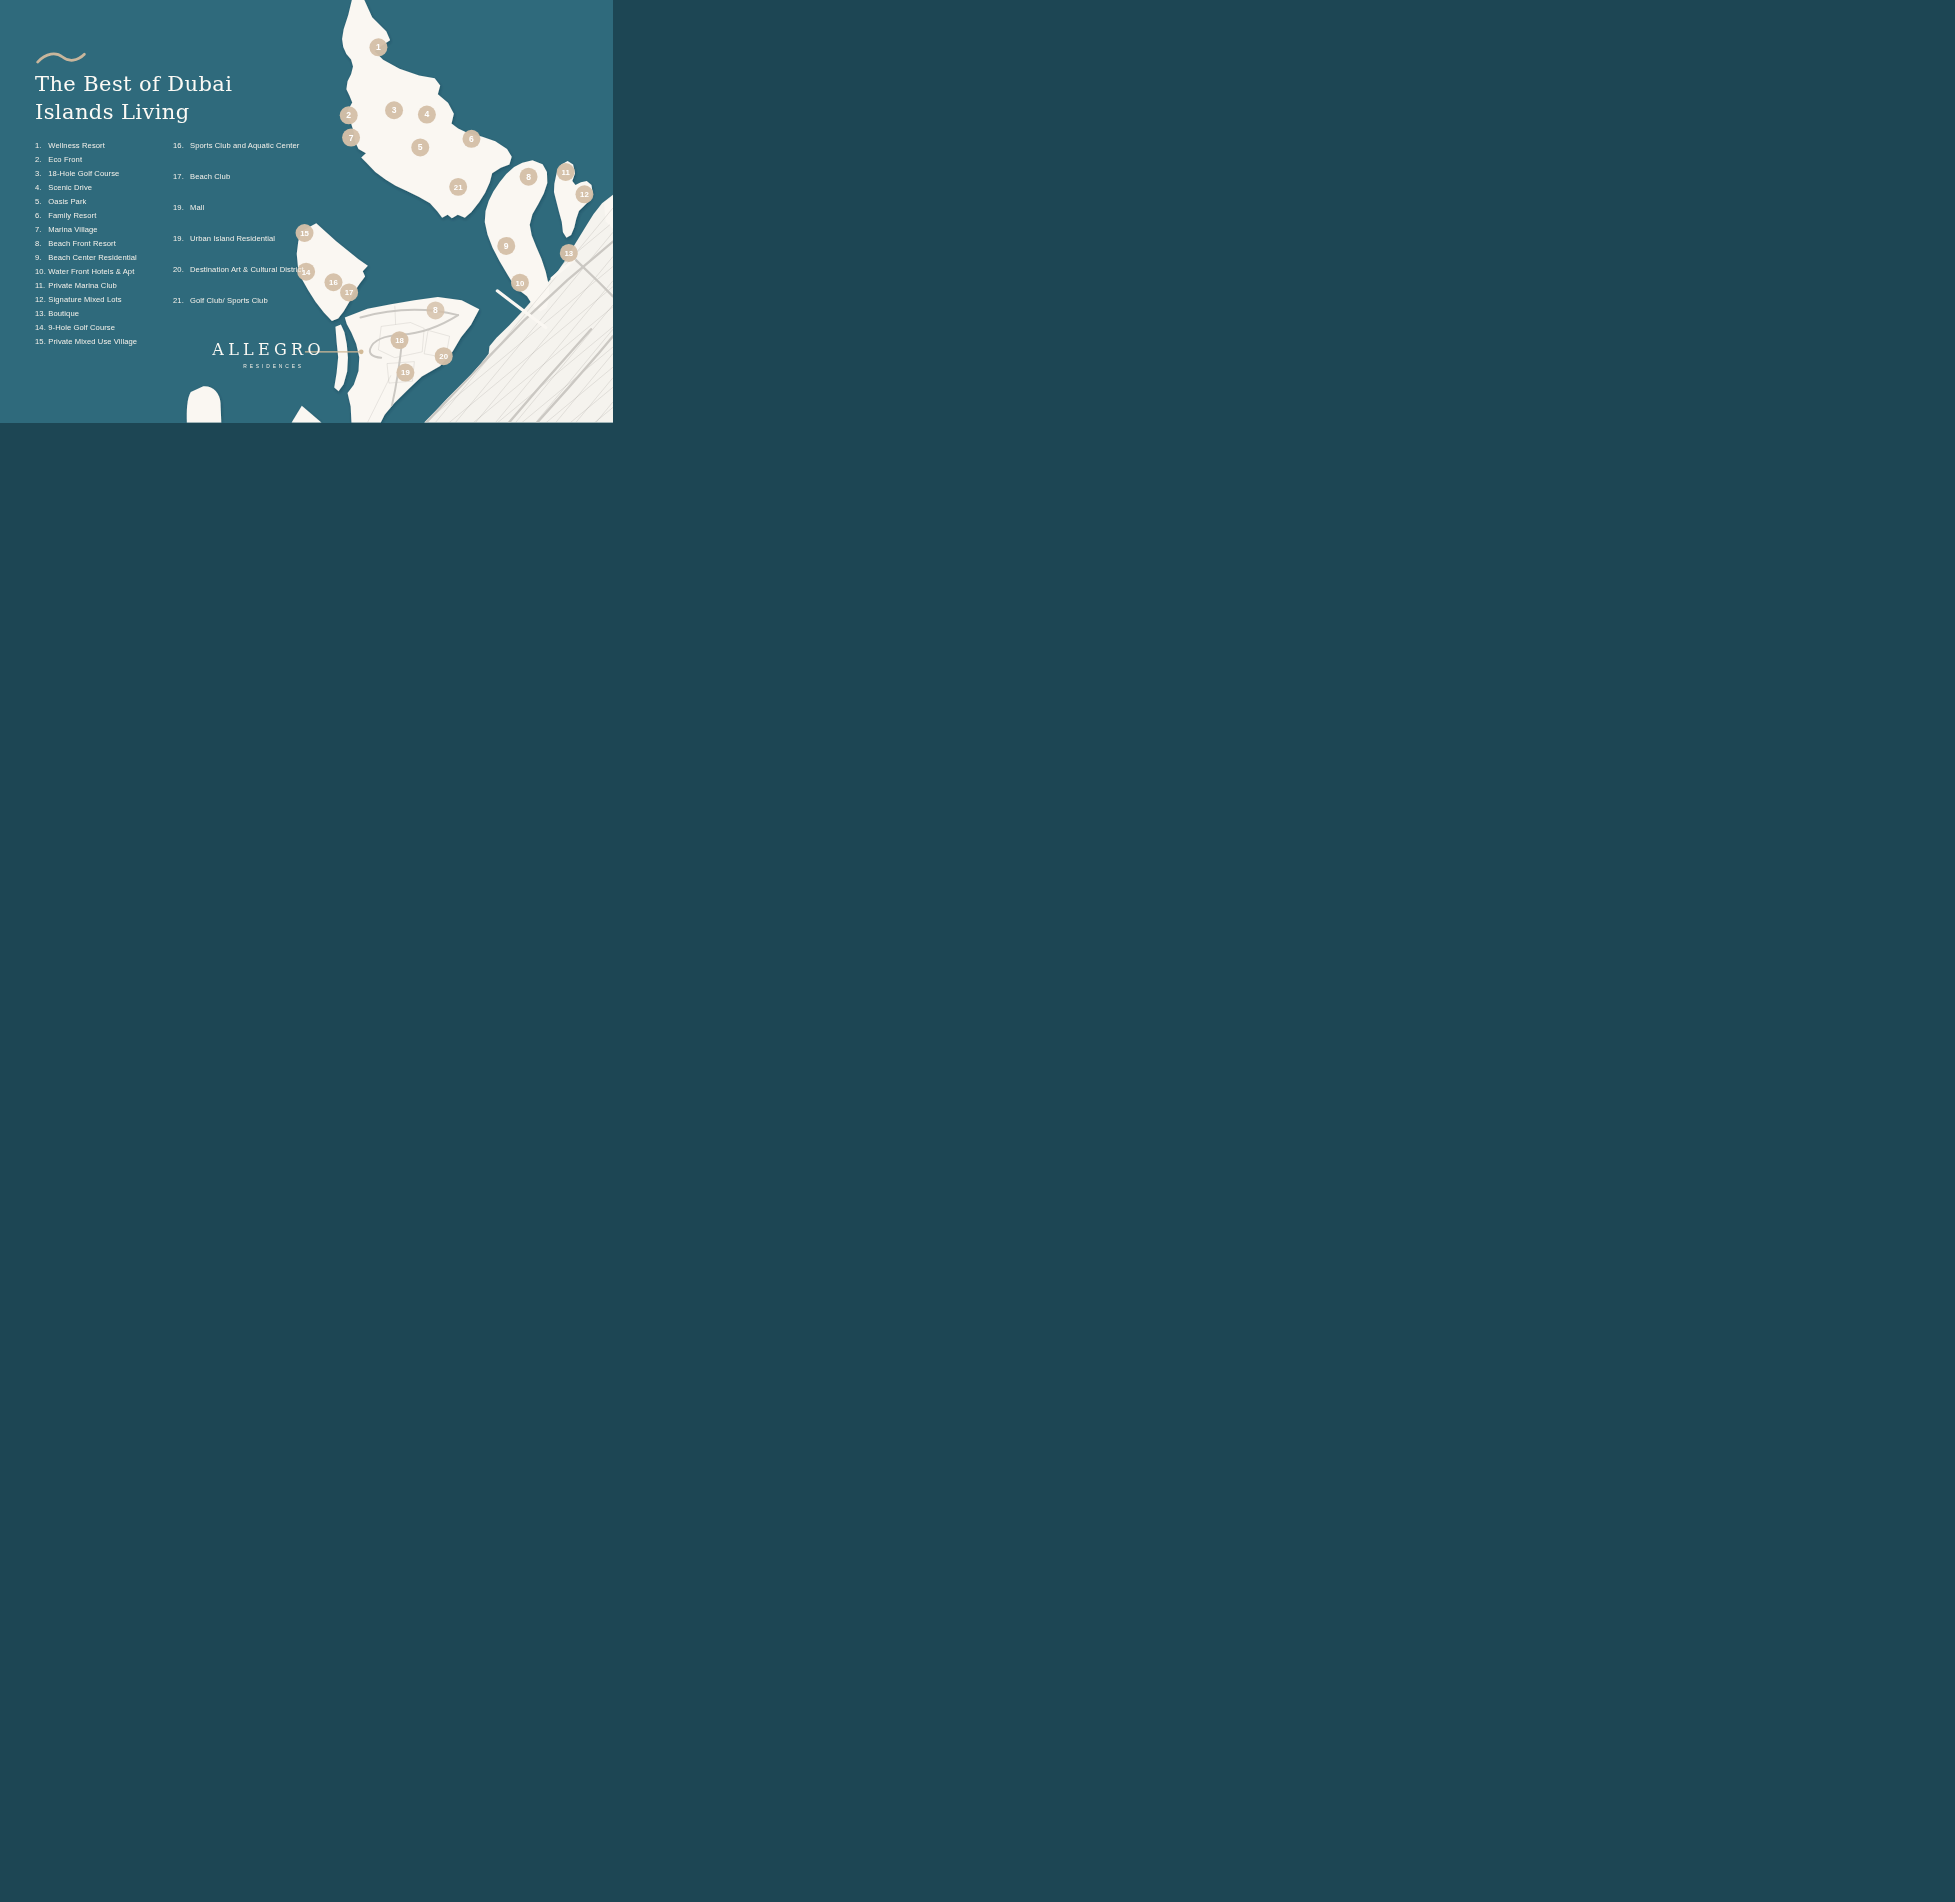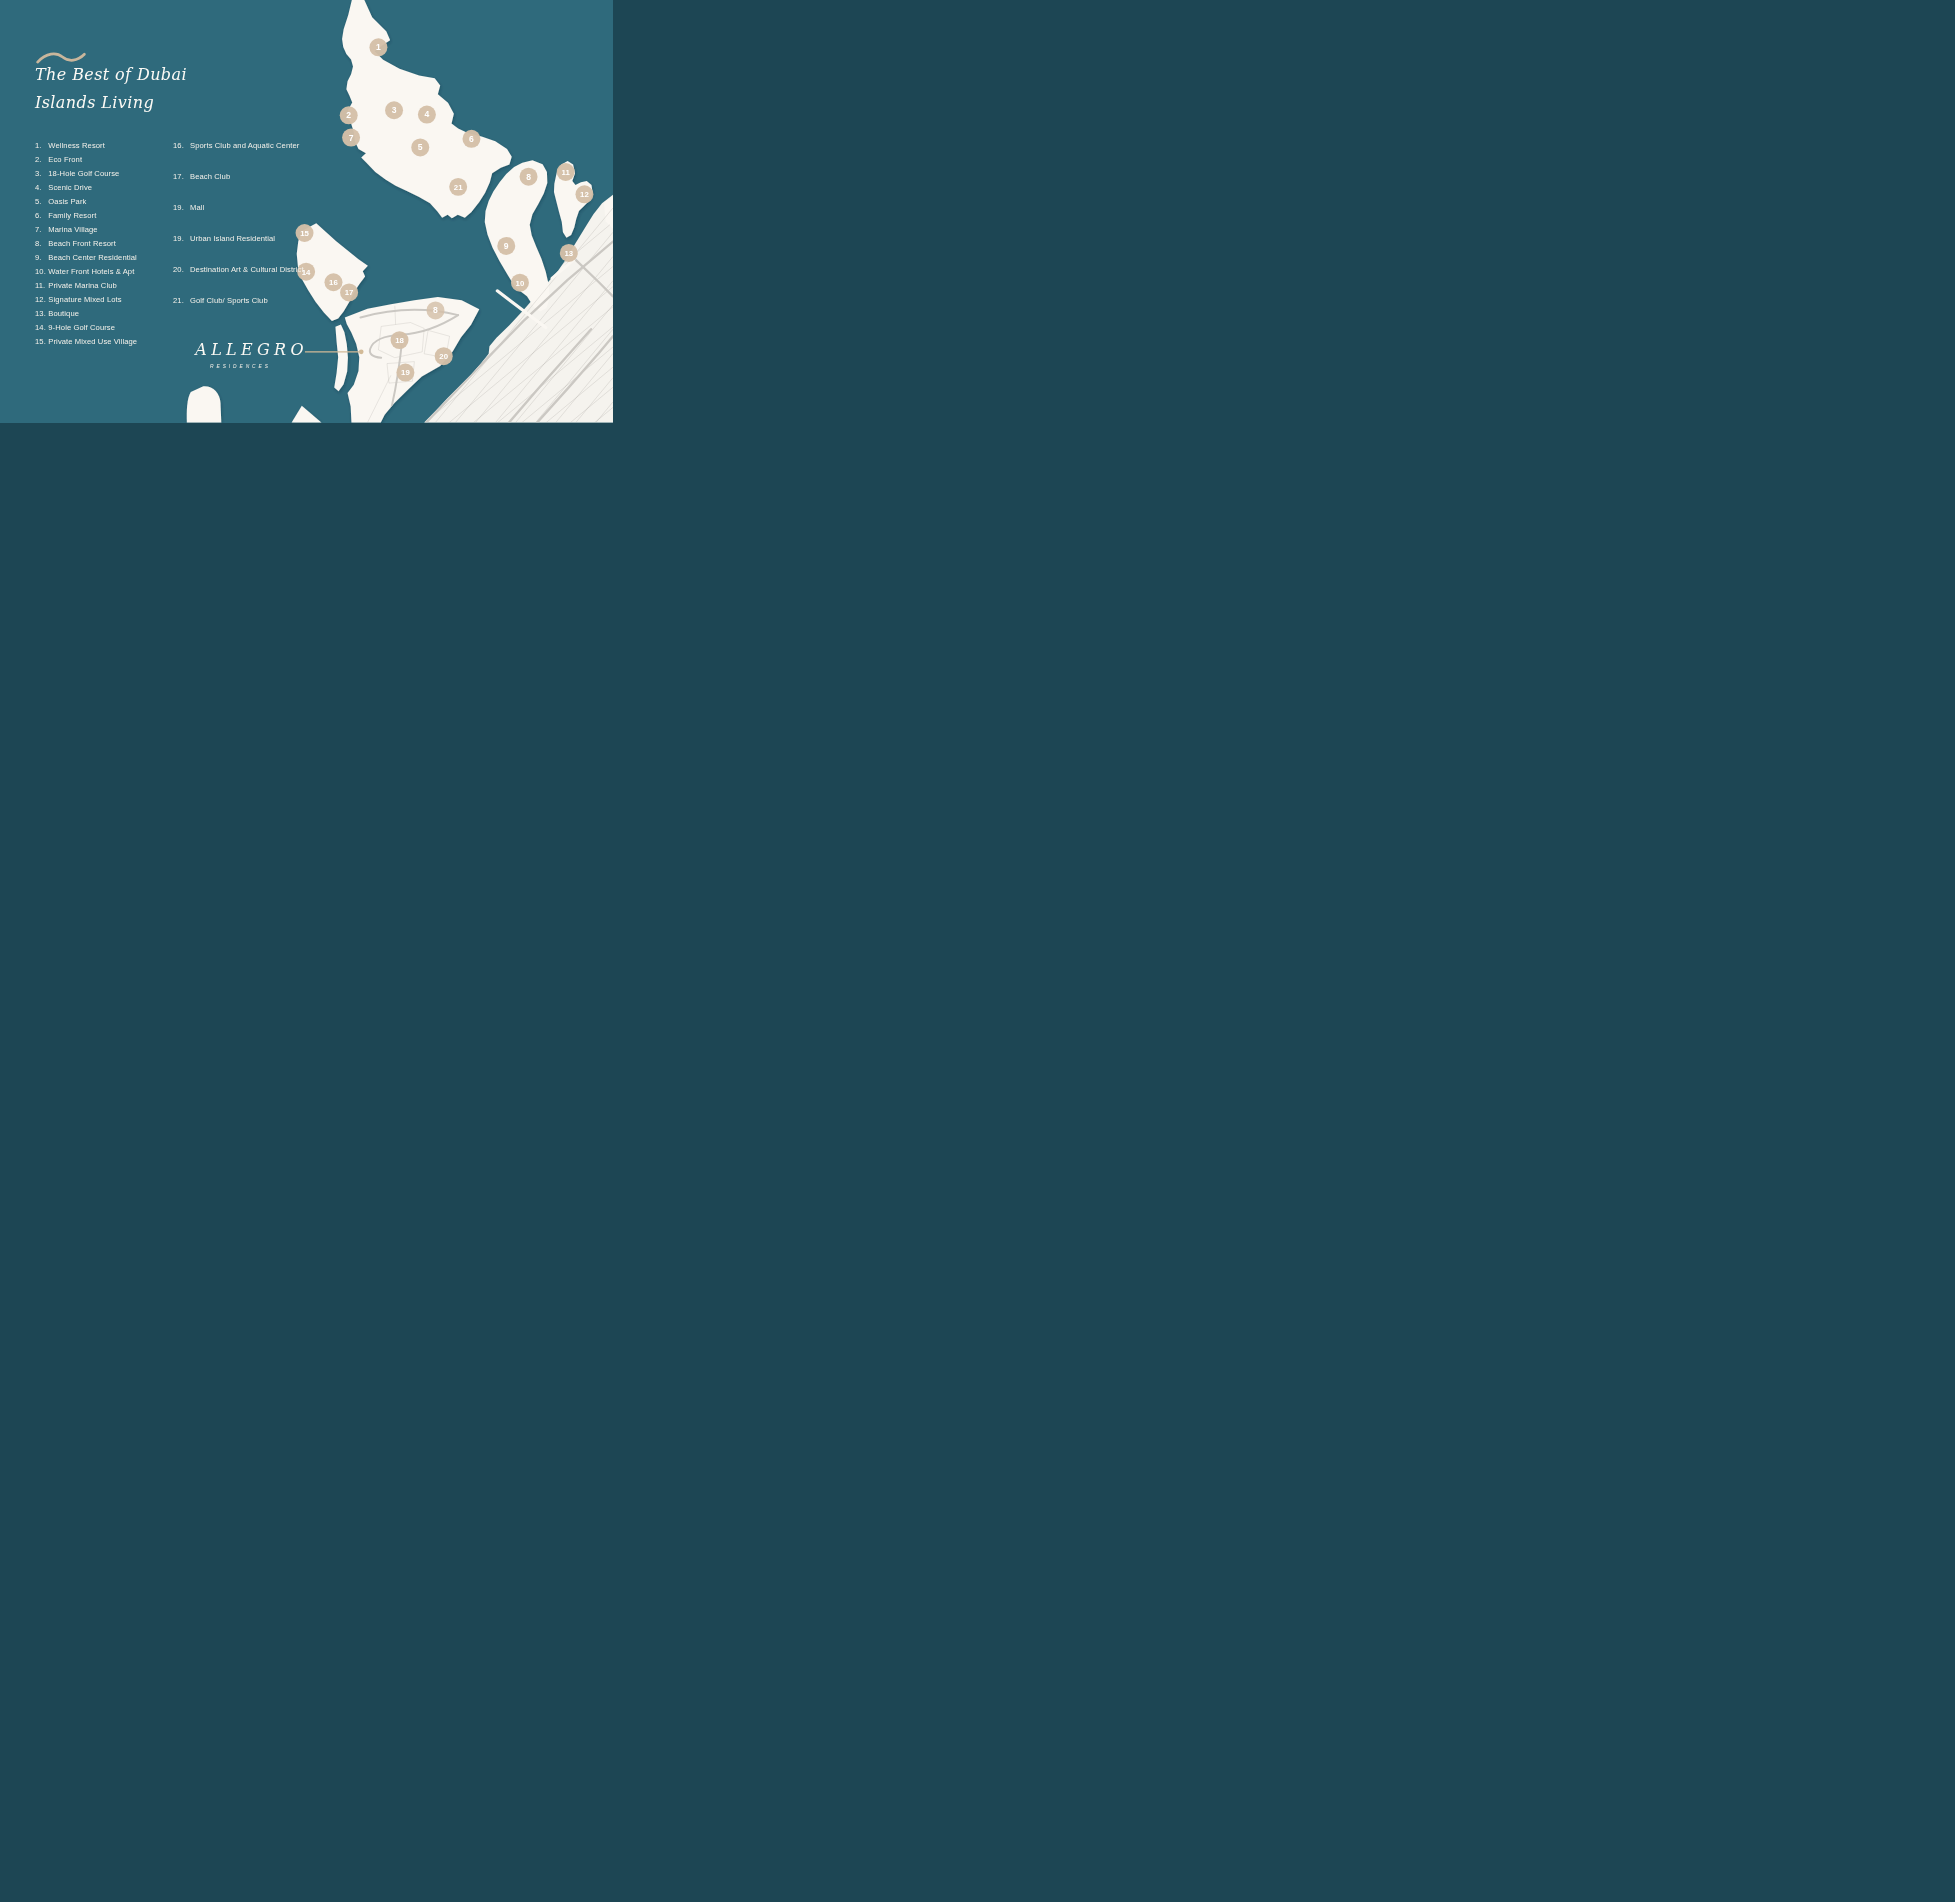--- a/index.html
+++ b/index.html
@@ -18,32 +18,32 @@
   .breakwater{stroke:#faf7f2;stroke-width:8;stroke-linecap:round;}
   .pointer-line{stroke:#d2ba97;stroke-width:3.5;}
   .pointer-dot{fill:#d2ba97;}
   .marker-circle{fill:#d4bfa8;opacity:.96;}
   .marker-circle.dim{opacity:.82;}
   .marker-num{fill:#ffffff;font-family:"Liberation Sans",sans-serif;font-weight:700;
     text-anchor:middle;}
   .left-panel{position:absolute;left:0;top:0;width:297px;height:423px;color:#f4f1ea;}
   .swoosh{position:absolute;left:35px;top:50px;width:52px;height:15.6px;}
   .page-title{
-    position:absolute;left:35px;top:50px;width:242px;
+    position:absolute;left:35px;top:56px;width:242px;
     font-family:"DejaVu Serif","Liberation Serif",serif;
-    font-weight:400;font-size:16px;line-height:28px;letter-spacing:0.4px;color:#fcfaf5;font-style:italic;
+    font-weight:400;font-size:21px;line-height:28px;letter-spacing:0.4px;color:#fcfaf5;
   }
   .legend{position:absolute;top:138px;display:flex;flex-direction:column;}
   .legend.col-left{left:35px;width:129px;}
   .legend.col-right{left:173px;width:153px;gap:17px;}
   .legend-item{display:flex;height:14px;align-items:center;
     font-size:7.6px;letter-spacing:0.1px;color:#f4f1ea;}
   .legend-item .num{flex:0 0 13.3px;}
   .col-right .legend-item .num{flex:0 0 17px;}
-  .logo{position:absolute;left:191px;top:341px;width:96px;text-align:center;color:#fbf9f4;font-style:italic;}
+  .logo{position:absolute;left:208px;top:341px;width:96px;text-align:right;color:#fbf9f4;}
   .logo-name{
     font-family:"DejaVu Serif","Liberation Serif",serif;font-size:16px;font-weight:400;
     letter-spacing:4.3px;padding-left:4.3px;line-height:18px;
   }
   .logo-tagline{
     margin-top:4.7px;font-family:"Liberation Sans",sans-serif;font-size:4.9px;
     letter-spacing:2.9px;padding-left:2.9px;color:#f3efe7;
   }
 </style>
 </head>

